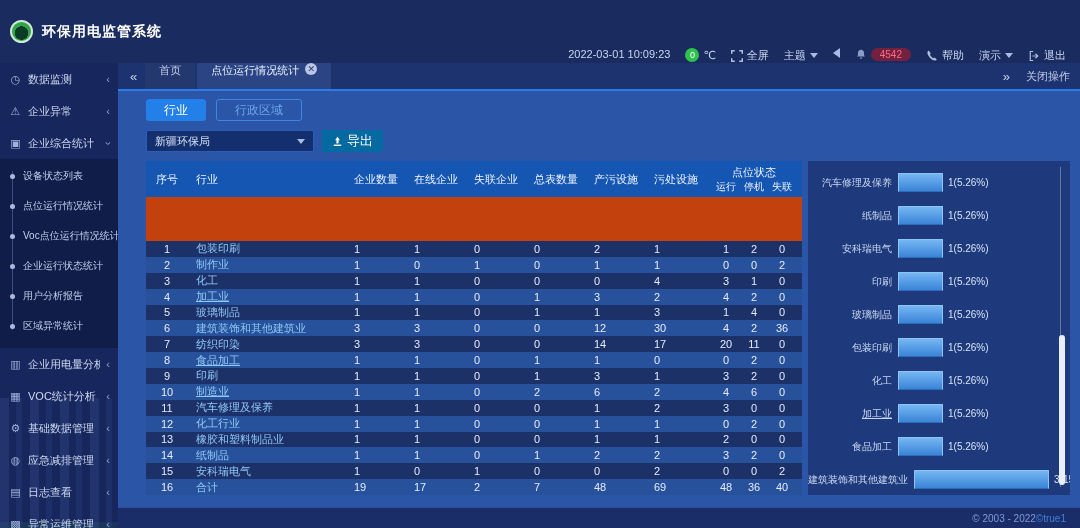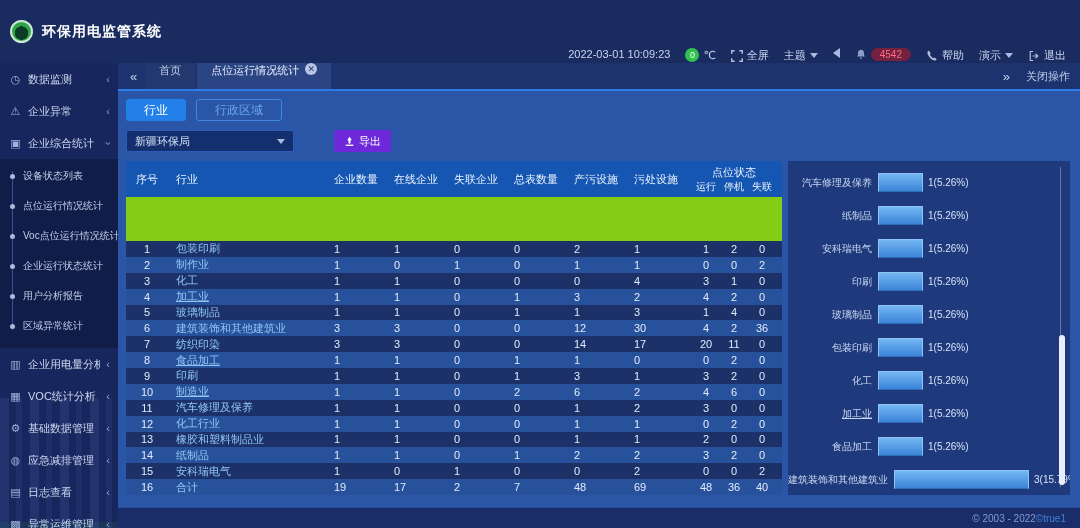--- a/index.html
+++ b/index.html
@@ -39,31 +39,31 @@
   
   .right-col{flex:1;display:flex;flex-direction:column;min-width:0;}
   .tabbar{flex:0 0 26px;background:#1d3370;border-bottom:2px solid #2b7ce8;display:flex;align-items:center;padding:0 10px 0 8px;font-size:11px;color:#c3cfe8;}
   .tb-arrow{font-size:13px;color:#c3cfe8;cursor:pointer;padding:0 4px;}
   .tabs{display:flex;align-items:stretch;height:26px;margin-left:4px;flex:1;}
   .tab{display:flex;align-items:flex-start;gap:6px;padding:0 14px;background:#22386f;cursor:pointer;margin-right:2px;}
   .tab.active{background:#2b4584;color:#e8effc;}
   .tab-close{width:12px;height:12px;border-radius:50%;background:#b9c6e4;color:#27407e;font-size:9px;line-height:12px;text-align:center;display:inline-block;}
   .tab-right{display:flex;align-items:center;gap:12px;}
   
-  .main{flex:1;background:#2b56a7;padding:8px 10px 0 8px;display:flex;flex-direction:column;min-height:0;}
+  .main{flex:1;background:#2b56a7;padding:8px 10px 0 28px;display:flex;flex-direction:column;min-height:0;}
   .seg{display:flex;gap:10px;flex:0 0 auto;}
   .seg-btn{height:22px;padding:0 18px;font-size:12px;border-radius:3px;cursor:pointer;font-family:inherit;}
   .seg-btn.active{background:#2380e8;border:none;color:#fff;}
   .seg-btn.ghost{background:transparent;border:1px solid #3f86e0;color:#6ba6ec;}
   .filters{margin-top:9px;display:flex;gap:8px;flex:0 0 auto;align-items:center;}
   .select{width:168px;height:22px;background:#142f6e;border:1px solid #2c5cb8;border-radius:2px;display:flex;align-items:center;justify-content:space-between;padding:0 8px;font-size:11px;color:#d6e2f6;cursor:pointer;box-sizing:border-box;}
-  .export{height:22px;background:#6d28d9;border:none;border-radius:2px;color:#fff;font-size:11px;display:flex;align-items:center;gap:4px;padding:0 10px;cursor:pointer;font-family:inherit;margin-left:32px;}
+  .export{height:22px;background:#0369a1;border:none;border-radius:2px;color:#fff;font-size:13px;display:flex;align-items:center;gap:4px;padding:0 10px;cursor:pointer;font-family:inherit;}
   .content{margin-top:9px;margin-bottom:12px;flex:1;display:flex;gap:6px;min-height:0;}
   
-  .table-panel{flex:0 0 656px;background:#84cc16;display:flex;flex-direction:column;overflow:hidden;gap:44px;}
+  .table-panel{flex:0 0 656px;background:#c2410c;display:flex;flex-direction:column;overflow:hidden;gap:44px;}
   .thead{flex:0 0 32px;background:#1456b2;color:#ecf3fe;display:flex;font-size:11px;}
   .th{display:flex;align-items:center;}
   .c-idx{flex:0 0 42px;justify-content:center;}
   .c-ind{flex:0 0 164px;padding-left:8px;box-sizing:border-box;}
   .c-num{flex:0 0 60px;padding-left:2px;box-sizing:border-box;}
   .c-sub{flex:0 0 28px;justify-content:center;}
   .th-group{flex:0 0 84px;display:flex;flex-direction:column;justify-content:space-between;padding:4px 0 3px;box-sizing:border-box;}
   .group-label{text-align:center;font-size:11px;}
   .group-subs{display:flex;}
   .group-subs .gs{flex:1;text-align:center;font-size:10px;}

